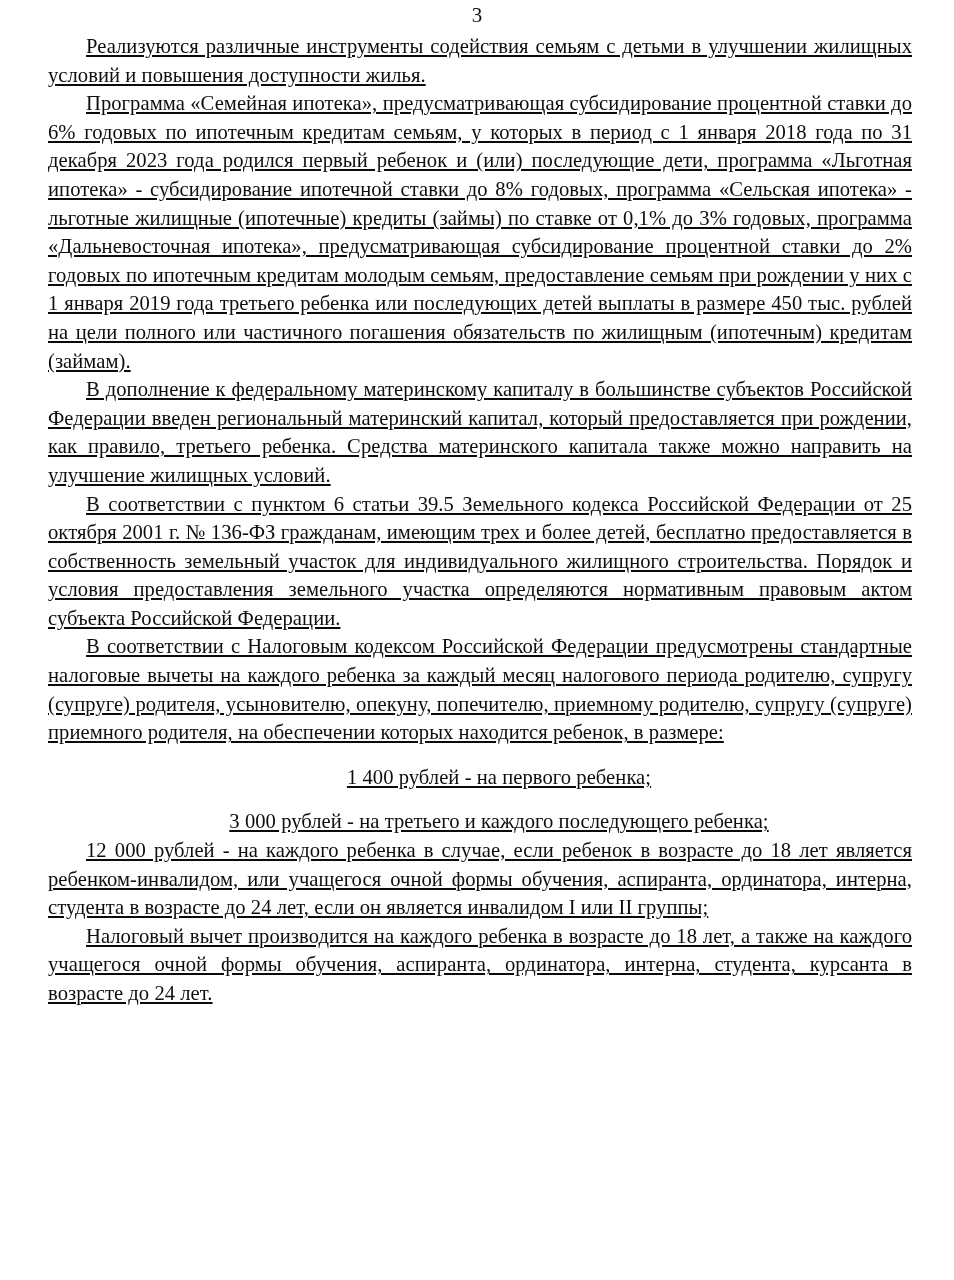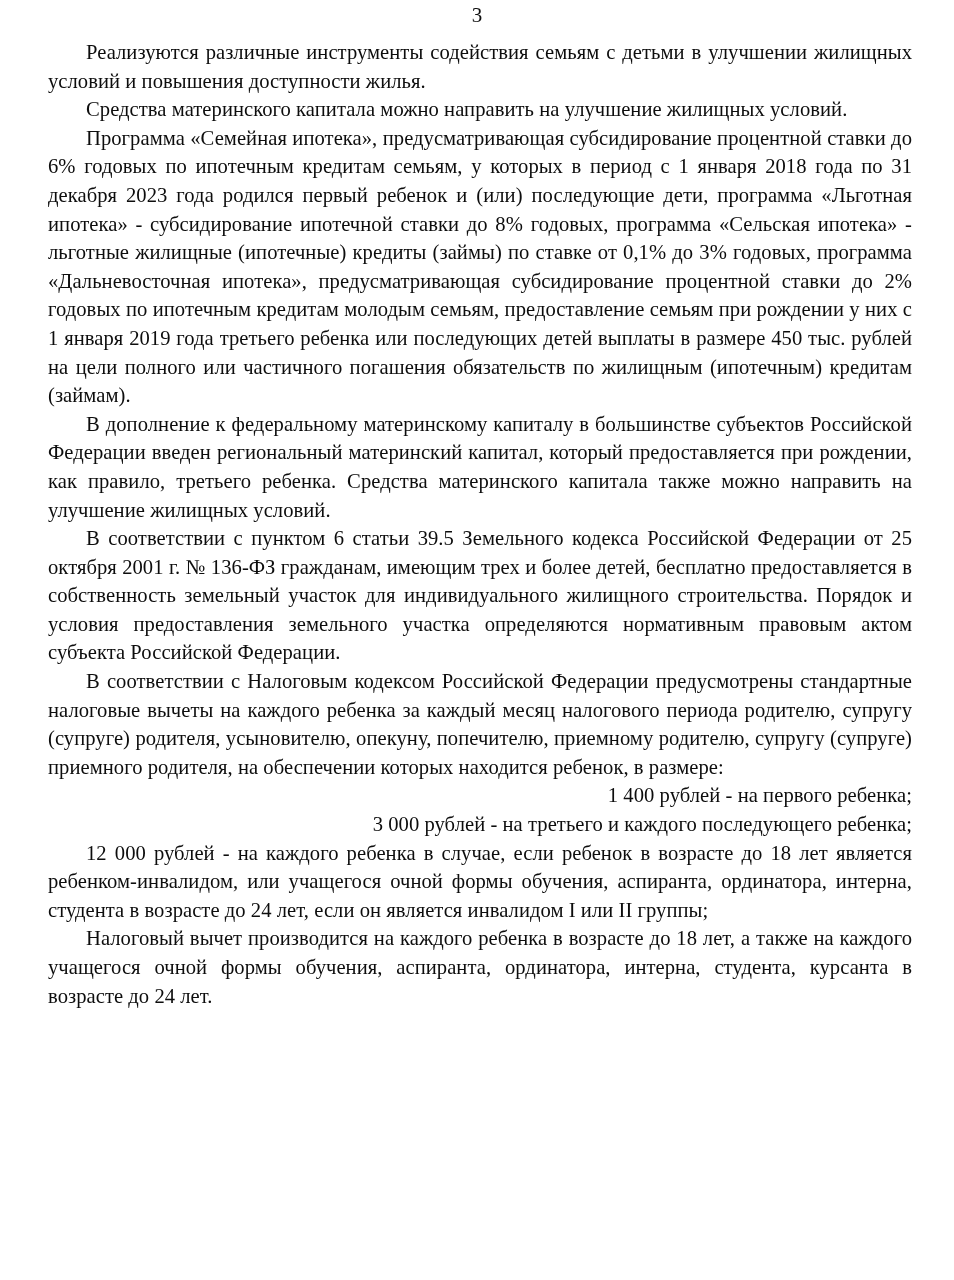--- a/index.html
+++ b/index.html
@@ -26,51 +26,52 @@
     top: 2px;
     left: 0;
     width: 954px;
     text-align: center;
     font-size: 21px;
     line-height: 26px;
     color: #111;
   }
   .body-text {
     position: absolute;
-    top: 38px;
+    top: 32px;
     left: 48px;
     width: 864px;
+    text-decoration: underline;
   }
   p.para {
     margin: 0;
     padding: 0;
     text-align: justify;
     text-justify: inter-word;
     text-indent: 38px;
     font-size: 20.6px;
     line-height: 28.6px;
     letter-spacing: 0.05px;
     color: #0d0d0d;
     -webkit-font-smoothing: antialiased;
   }
   p.para.last-left {
-    text-align: right;
+    text-align: center;
+    margin-top: 16px;
   }
   
 </style>
 </head>
 <body>
 
 <div class="page">
 
   <div class="page-number">3</div>
 
   <div class="body-text">
     <p class="para">Реализуются различные инструменты содействия семьям с детьми в улучшении жилищных условий и повышения доступности жилья.</p>
-    <p class="para">Средства материнского капитала можно направить на улучшение жилищных условий.</p>
     <p class="para">Программа «Семейная ипотека», предусматривающая субсидирование процентной ставки до 6% годовых по ипотечным кредитам семьям, у которых в период с 1 января 2018 года по 31 декабря 2023 года родился первый ребенок и (или) последующие дети, программа «Льготная ипотека» - субсидирование ипотечной ставки до 8% годовых, программа «Сельская ипотека» - льготные жилищные (ипотечные) кредиты (займы) по ставке от 0,1% до 3% годовых, программа «Дальневосточная ипотека», предусматривающая субсидирование процентной ставки до 2% годовых по ипотечным кредитам молодым семьям, предоставление семьям при рождении у них с 1 января 2019 года третьего ребенка или последующих детей выплаты в размере 450 тыс. рублей на цели полного или частичного погашения обязательств по жилищным (ипотечным) кредитам (займам).</p>
     <p class="para">В дополнение к федеральному материнскому капиталу в большинстве субъектов Российской Федерации введен региональный материнский капитал, который предоставляется при рождении, как правило, третьего ребенка. Средства материнского капитала также можно направить на улучшение жилищных условий.</p>
     <p class="para">В соответствии с пунктом 6 статьи 39.5 Земельного кодекса Российской Федерации от 25 октября 2001 г. № 136-ФЗ гражданам, имеющим трех и более детей, бесплатно предоставляется в собственность земельный участок для индивидуального жилищного строительства. Порядок и условия предоставления земельного участка определяются нормативным правовым актом субъекта Российской Федерации.</p>
     <p class="para">В соответствии с Налоговым кодексом Российской Федерации предусмотрены стандартные налоговые вычеты на каждого ребенка за каждый месяц налогового периода родителю, супругу (супруге) родителя, усыновителю, опекуну, попечителю, приемному родителю, супругу (супруге) приемного родителя, на обеспечении которых находится ребенок, в размере:</p>
     <p class="para last-left">1 400 рублей - на первого ребенка;</p>
     <p class="para last-left">3 000 рублей - на третьего и каждого последующего ребенка;</p>
     <p class="para">12 000 рублей - на каждого ребенка в случае, если ребенок в возрасте до 18 лет является ребенком-инвалидом, или учащегося очной формы обучения, аспиранта, ординатора, интерна, студента в возрасте до 24 лет, если он является инвалидом I или II группы;</p>
     <p class="para">Налоговый вычет производится на каждого ребенка в возрасте до 18 лет, а также на каждого учащегося очной формы обучения, аспиранта, ординатора, интерна, студента, курсанта в возрасте до 24 лет.</p>
   </div>
 

